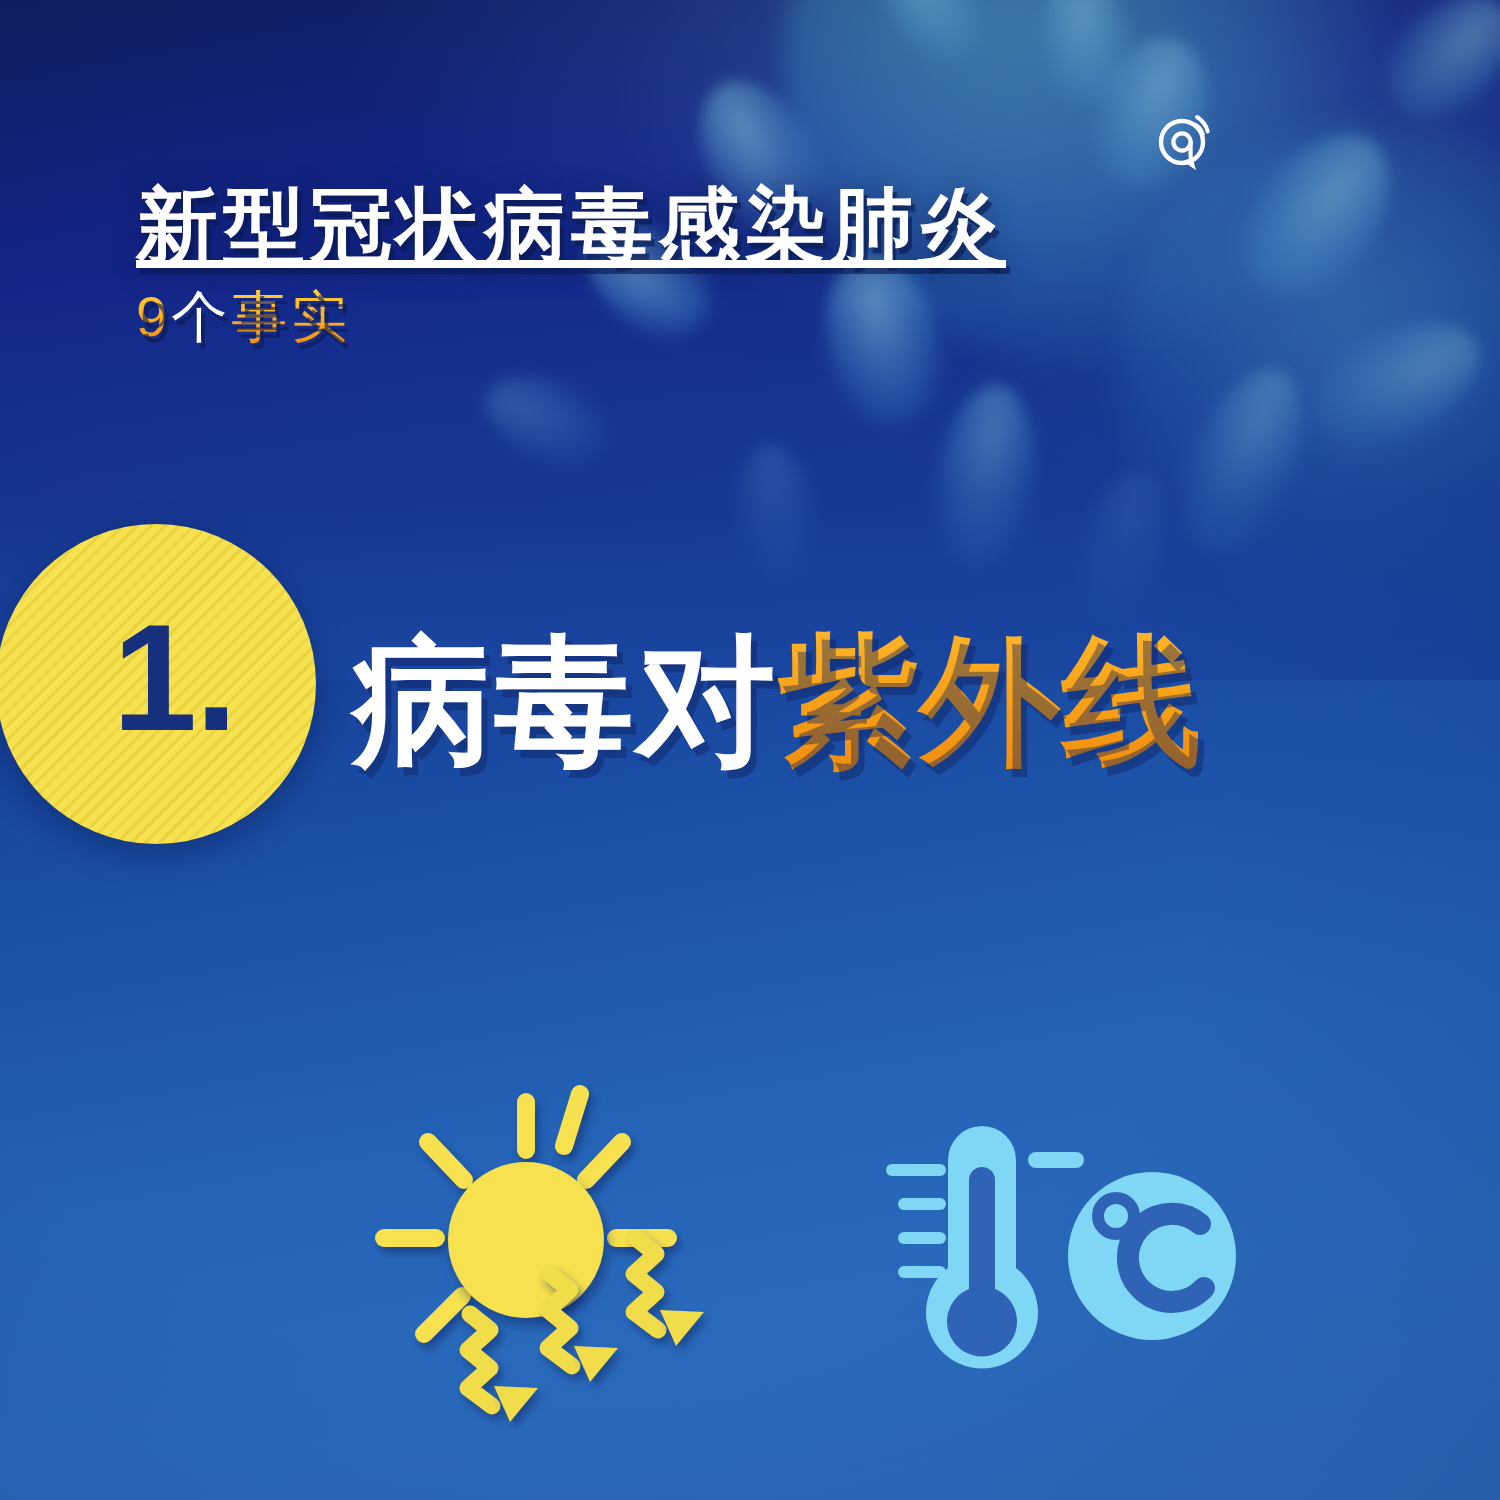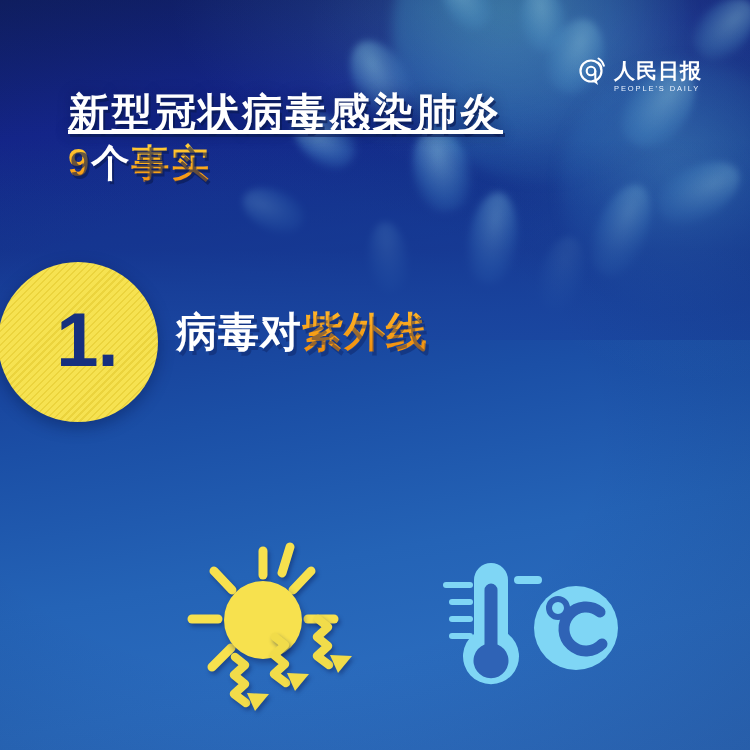--- a/index.html
+++ b/index.html
@@ -110,22 +110,22 @@
     font-weight: 700;
     color: #ffffff;
     letter-spacing: 2.5px;
     line-height: 1.06;
     text-shadow: 2px 3px 0 rgba(10,26,80,.62), 0 0 14px rgba(5,18,70,.45);
     white-space: nowrap;
     text-decoration: underline;
   }
   .headline-sub {
     margin-top: 9px;
-    font-size: 38px;
-    font-weight: 700;
+    font-size: 28px;
+    font-weight: 400;
     letter-spacing: 2px;
     line-height: 1.05;
     text-shadow: 2px 3px 0 rgba(10,26,80,.62);
     white-space: nowrap;
   }
   .t-orange {
     background: linear-gradient(180deg, #ffd23d 0%, #ffb21f 46%, #f08e12 100%);
     -webkit-background-clip: text;
     background-clip: text;
     color: transparent;
@@ -159,21 +159,21 @@
     font-family: "Liberation Sans", "DejaVu Sans", sans-serif;
   }
 
   
   .statement {
     position: absolute;
     left: 176px; top: 305px;
     width: 560px;
   }
   .statement-line {
-    font-size: 41px;
+    font-size: 70px;
     font-weight: 700;
     letter-spacing: 1px;
     line-height: 1.33;
     white-space: nowrap;
     text-shadow: 3px 4px 0 rgba(12,30,90,.40);
   }
   .s-white { color: #ffffff; }
   .s-orange {
     background: linear-gradient(180deg, #ffb62a 0%, #f79f17 52%, #ef8c0d 100%);
     -webkit-background-clip: text;
@@ -217,24 +217,20 @@
 
   <div class="logo">
     <svg class="logo-at" viewBox="0 0 30 34">
       <circle cx="13" cy="15" r="10.5" fill="none" stroke="#ffffff" stroke-width="2.2"></circle>
       <circle cx="13" cy="15" r="4.3" fill="none" stroke="#ffffff" stroke-width="2.1"></circle>
       <path d="M17.3 15 L17.3 22.5" stroke="#ffffff" stroke-width="2.1" stroke-linecap="round"></path>
       <path d="M20.5 2.5 q4.2 2.6 5.4 7.2" fill="none" stroke="#ffffff" stroke-width="2" stroke-linecap="round"></path>
       <path d="M20.0 6.6 q2.6 1.7 3.4 4.6" fill="none" stroke="#ffffff" stroke-width="2" stroke-linecap="round"></path>
       <path d="M13.5 24.5 l6.5 4.6 l-1.8 -6.5 z" fill="#ffffff"></path>
     </svg>
-    <span class="logo-text">
-      <span class="logo-cn">人民日报</span>
-      <span class="logo-en">PEOPLE'S DAILY</span>
-    </span>
   </div>
 
   <div class="headline">
     <div class="headline-main">新型冠状病毒感染肺炎</div>
     <div class="headline-sub">
       <span class="t-orange">9</span><span class="t-white">个</span><span class="t-orange">事实</span>
     </div>
   </div>
 
   <div class="badge">

